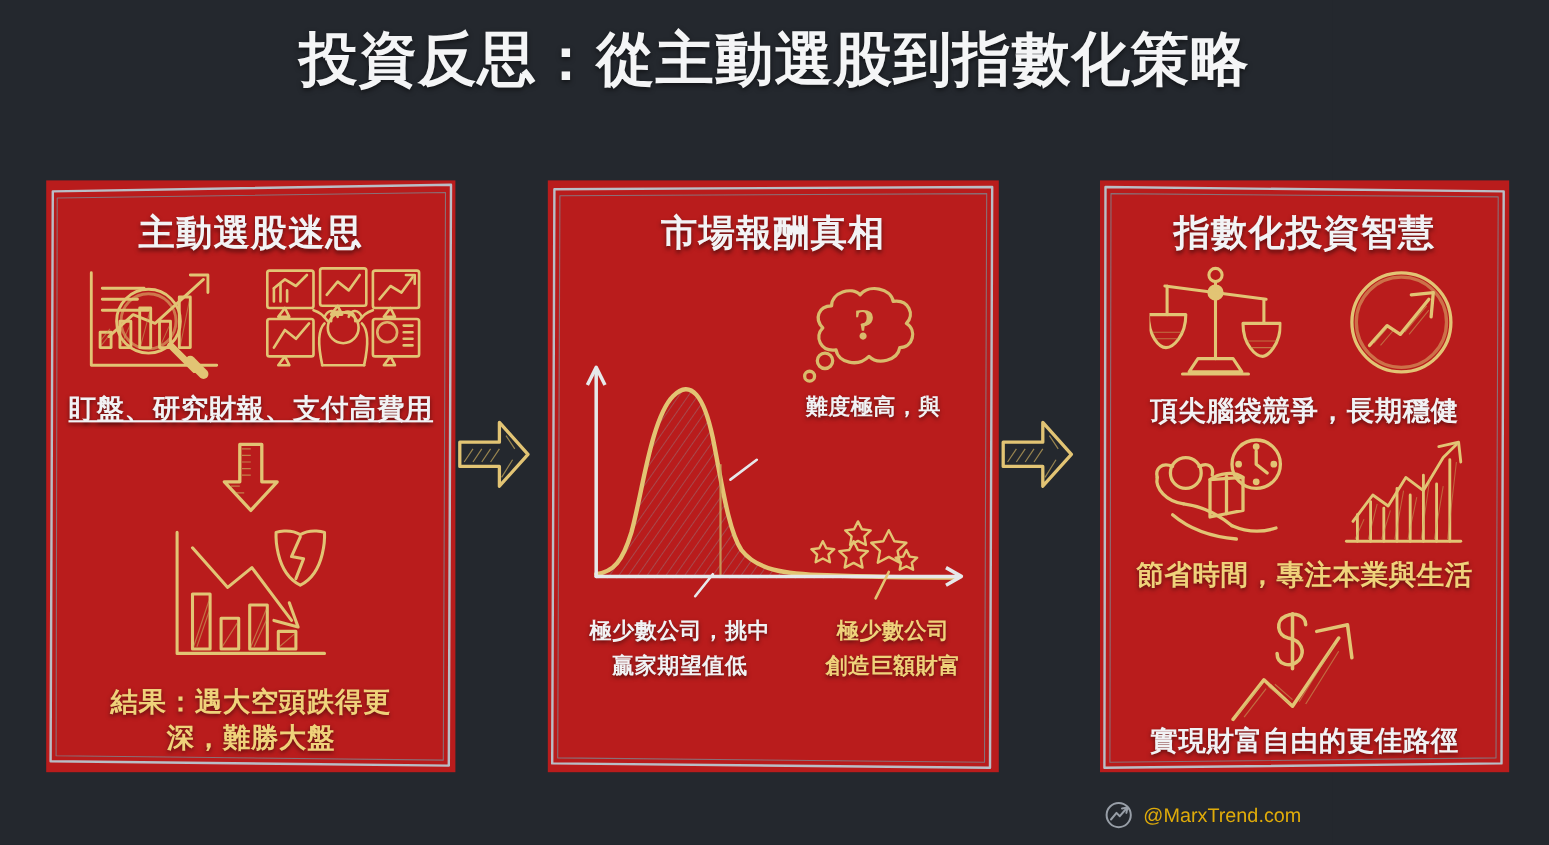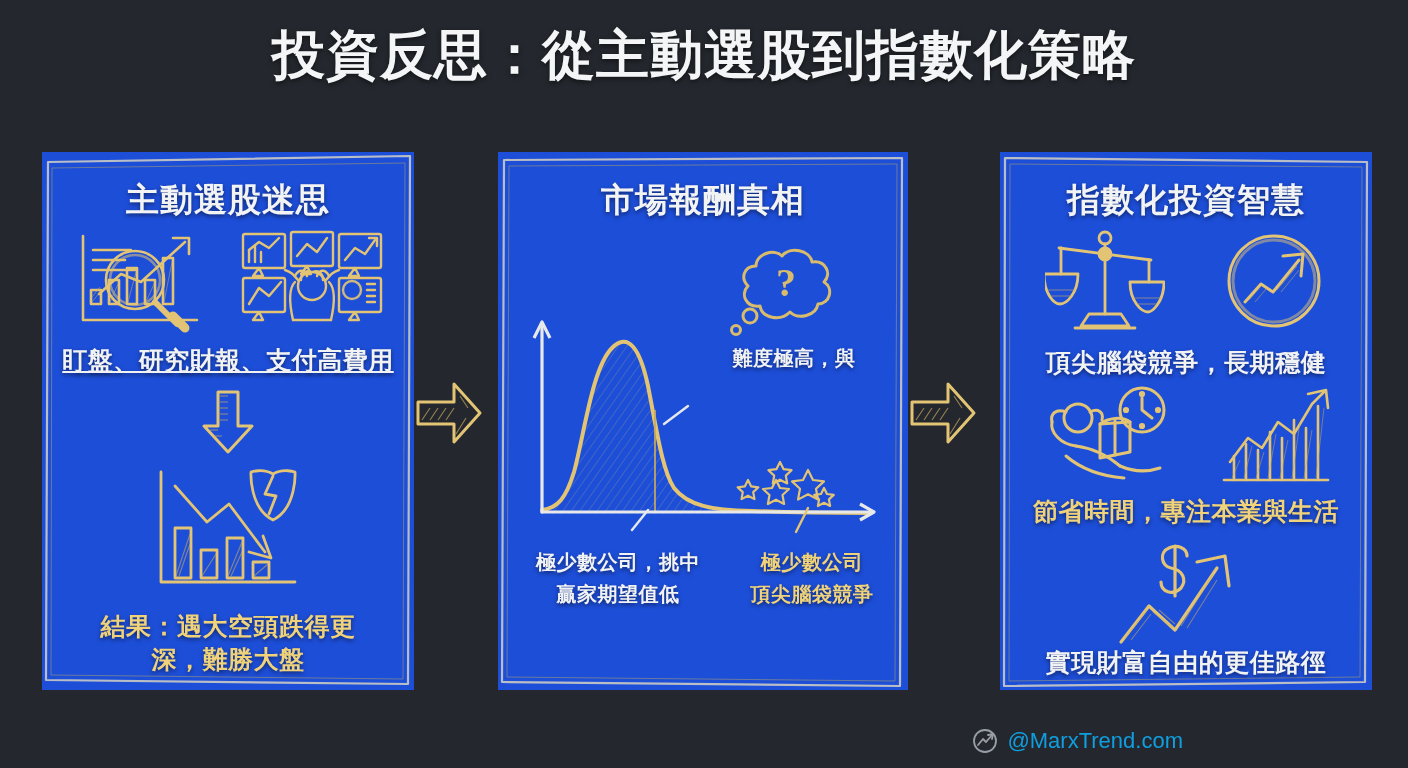--- a/index.html
+++ b/index.html
@@ -25,23 +25,23 @@
     font-size: 53px;
     font-weight: bold;
     letter-spacing: 1px;
     line-height: 70px;
     text-shadow: 0 2px 5px rgba(0,0,0,.55);
   }
 
   
   .panel {
     position: absolute;
-    top: 152px;
+    top: 164px;
     height: 538px;
-    background: #1d4ed8;
+    background: #b91c1c;
   }
   #panel-1 { left: 42px;   width: 372px; }
   #panel-2 { left: 498px;  width: 410px; }
   #panel-3 { left: 1000px; width: 372px; }
 
   .panel-frame {
     position: absolute;
     inset: 0;
     pointer-events: none;
   }
@@ -98,22 +98,22 @@
     line-height: 32px;
     text-align: center;
     letter-spacing: .5px;
   }
 
   
   #watermark {
     position: absolute;
     right: 28px; bottom: 14px;
     display: flex; align-items: center; gap: 9px;
-    color: #0ea5e9;
-    font-size: 22px;
+    color: #eab308;
+    font-size: 18px;
     opacity: .95;
   }
 </style>
 </head>
 <body>
 
 <div id="root">
 
   <div id="title">投資反思：從主動選股到指數化策略</div>
 
@@ -308,21 +308,21 @@
       <div>難度極高，與</div>
     </div>
 
     <div class="chart-note" style="left:14px;top:394px;width:212px;color:#f1f2f4;text-shadow:0 2px 4px rgba(0,0,0,.5);">
       <div>極少數公司，挑中</div>
       <div>贏家期望值低</div>
     </div>
 
     <div class="chart-note" style="left:228px;top:394px;width:172px;color:#efd27a;text-shadow:0 2px 4px rgba(0,0,0,.5);">
       <div>極少數公司</div>
-      <div>頂尖腦袋競爭</div>
+      <div>創造巨額財富</div>
     </div>
   </div>
 
   <div class="connector" id="connector-2">
     <svg width="70" height="74" viewBox="0 0 70 74">
       <path d="M4,26 L40,26 L40,8 L66,37 L40,66 L40,48 L4,48 Z" fill="none" stroke="#e2c474" stroke-width="3" stroke-linejoin="round"></path>
       <g stroke="#c9ab5e" stroke-width="1.1" opacity=".7">
         <path d="M8,44 L16,32 M16,44 L24,32 M24,44 L32,32 M32,44 L40,32 M42,58 L52,42 M46,20 L54,32"></path>
       </g>
     </svg>

